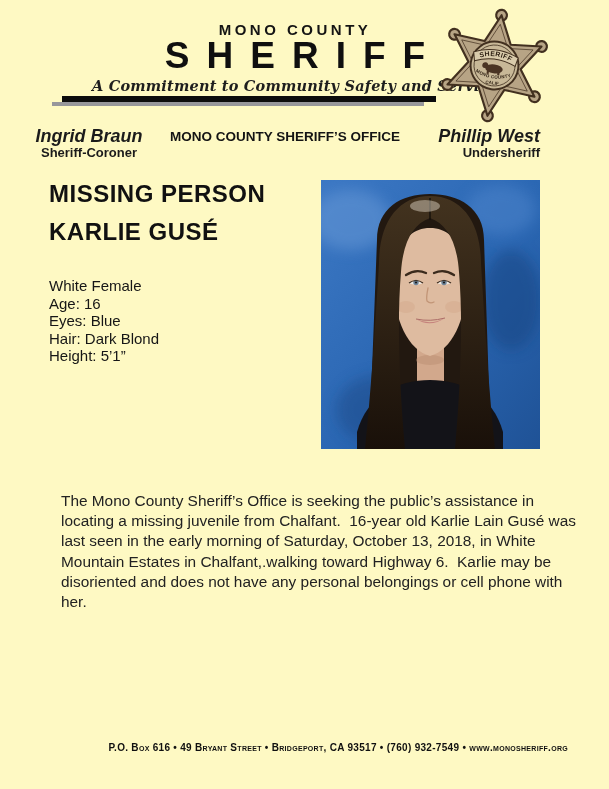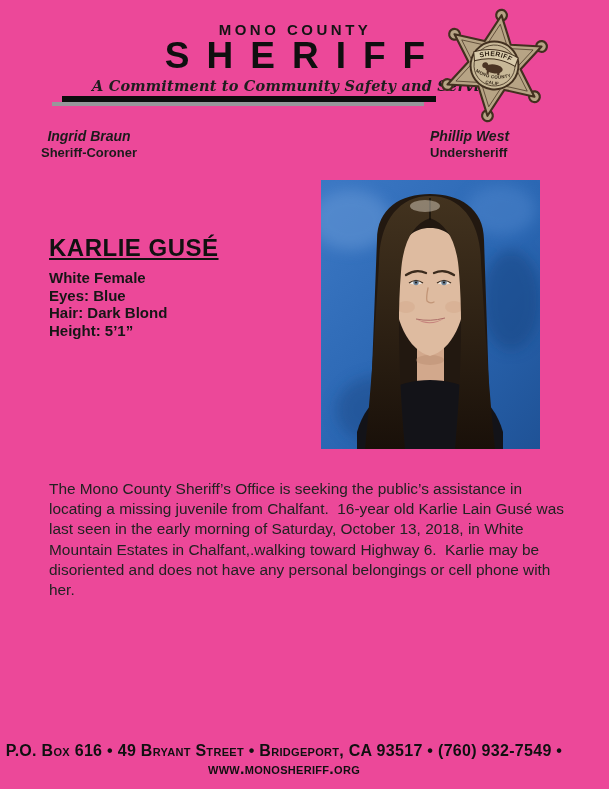--- a/index.html
+++ b/index.html
@@ -1,17 +1,17 @@
 <!DOCTYPE html>
 <html><head>
 <meta charset="utf-8">
 <style>
   html,body { margin:0; padding:0; background:#ffffff; }
   .page {
-    position:relative; width:609px; height:789px; background:#ec4899;
+    position:relative; width:609px; height:789px; background:#fef9c3;
     font-family:"Liberation Sans", sans-serif; color:#1b1b1b; overflow:hidden;
   }
   
   .agency-county {
     position:absolute; left:55px; top:21px; width:480px; text-align:center;
     font-size:15px; font-weight:bold; letter-spacing:3.5px; color:#141414;
   }
   .agency-name {
     position:absolute; left:55px; top:35px; width:480px; text-align:center;
     font-size:37px; font-weight:bold; letter-spacing:17px;
@@ -21,53 +21,53 @@
     position:absolute; left:55px; top:77px; width:480px; text-align:center;
     font-family:"DejaVu Serif", serif; font-style:italic; font-weight:bold;
     font-size:14.5px; letter-spacing:.2px; color:#1e1e1e;
   }
   .rule-black  { position:absolute; left:62px; top:96px;  width:374px; height:6px; background:#0c0c0c; }
   .rule-shadow { position:absolute; left:52px; top:102px; width:372px; height:4px; background:#97979b; }
   .badge { position:absolute; left:431px; top:5px; width:127px; height:121px; }
 
   
   .off-left  { position:absolute; left:34px;  top:129px; width:110px; text-align:center; }
-  .off-right { position:absolute; left:430px; top:129px; width:110px; text-align:left; }
-  .off-name  { font-size:14px; font-weight:bold; font-style:italic; line-height:15.5px; }
+  .off-right { position:absolute; left:430px; top:129px; width:110px; text-align:right; }
+  .off-name  { font-size:18px; font-weight:bold; font-style:italic; line-height:15.5px; }
   .off-title { font-size:13px; font-weight:bold; line-height:15.5px; }
   .off-center{
     position:absolute; left:105px; top:129px; width:360px; text-align:center;
     font-size:13.5px; font-weight:bold; color:#141414;
   }
 
   
   .h-missing, .h-name {
     position:absolute; left:49px; margin:0; font-size:24px; font-weight:bold;
     letter-spacing:.5px; color:#111111;
   }
   .h-missing { top:180px; }
-  .h-name    { top:234px;text-decoration:underline; }
+  .h-name    { top:218px; }
   .descriptors {
-    position:absolute; left:49px; top:269px; width:218px;
-    font-size:15px; font-weight:bold; line-height:17.6px; color:#161616;
+    position:absolute; left:49px; top:277px; width:218px;
+    font-size:15px; font-weight:normal; line-height:17.6px; color:#161616;
   }
   .photo { position:absolute; left:321px; top:180px; width:219px; height:269px; }
 
   
   .para {
-    position:absolute; left:49px; width:523px; margin:0;
+    position:absolute; left:49px; width:523px; margin:12px;
     font-size:15.4px; line-height:20.2px; color:#222222; white-space:pre-wrap;
   }
   .para1 { top:479px; }
   .para2 { top:604px; }
 
   
   .footer-line {
-    position:absolute; left:0; top:742px; width:568px; text-align:center;
-    font-size:16px; font-weight:bold; font-variant:small-caps;
+    position:absolute; left:0; top:742px; width:568px; text-align:right;
+    font-size:10px; font-weight:bold; font-variant:small-caps;
     letter-spacing:.3px; color:#101010;
   }
 </style>
 </head>
 <body>
 
 <div class="page">
 
   <div class="agency-county">MONO COUNTY</div>
   <div class="agency-name">SHERIFF</div>
@@ -107,29 +107,32 @@
         <textPath href="#arcBottom" startOffset="50%" text-anchor="middle">MONO COUNTY</textPath>
       </text>
       <text x="62" y="81.5" font-size="4.6" font-weight="bold" fill="#2b1d10" text-anchor="middle" font-family="Liberation Sans, sans-serif">CALIF</text>
     </g>
   </svg>
 
   <div class="off-left">
     <div class="off-name">Ingrid Braun</div>
     <div class="off-title">Sheriff-Coroner</div>
   </div>
+  <div class="off-center">MONO COUNTY SHERIFF’S OFFICE</div>
   <div class="off-right">
     <div class="off-name">Phillip West</div>
     <div class="off-title">Undersheriff</div>
   </div>
 
+  <h1 class="h-missing">MISSING PERSON</h1>
   <h2 class="h-name">KARLIE GUSÉ</h2>
 
   <div class="descriptors">
     <div>White Female</div>
+    <div>Age: 16</div>
     <div>Eyes: Blue</div>
     <div>Hair: Dark Blond</div>
     <div>Height: 5’1”</div>
   </div>
 
   <svg class="photo" viewBox="0 0 219 269" preserveAspectRatio="none" aria-hidden="true">
     <defs>
       <linearGradient id="bgGrad" x1="0" y1="0" x2="1" y2="1">
         <stop offset="0" stop-color="#3c78c4"></stop>
         <stop offset="0.55" stop-color="#2a66b2"></stop>

